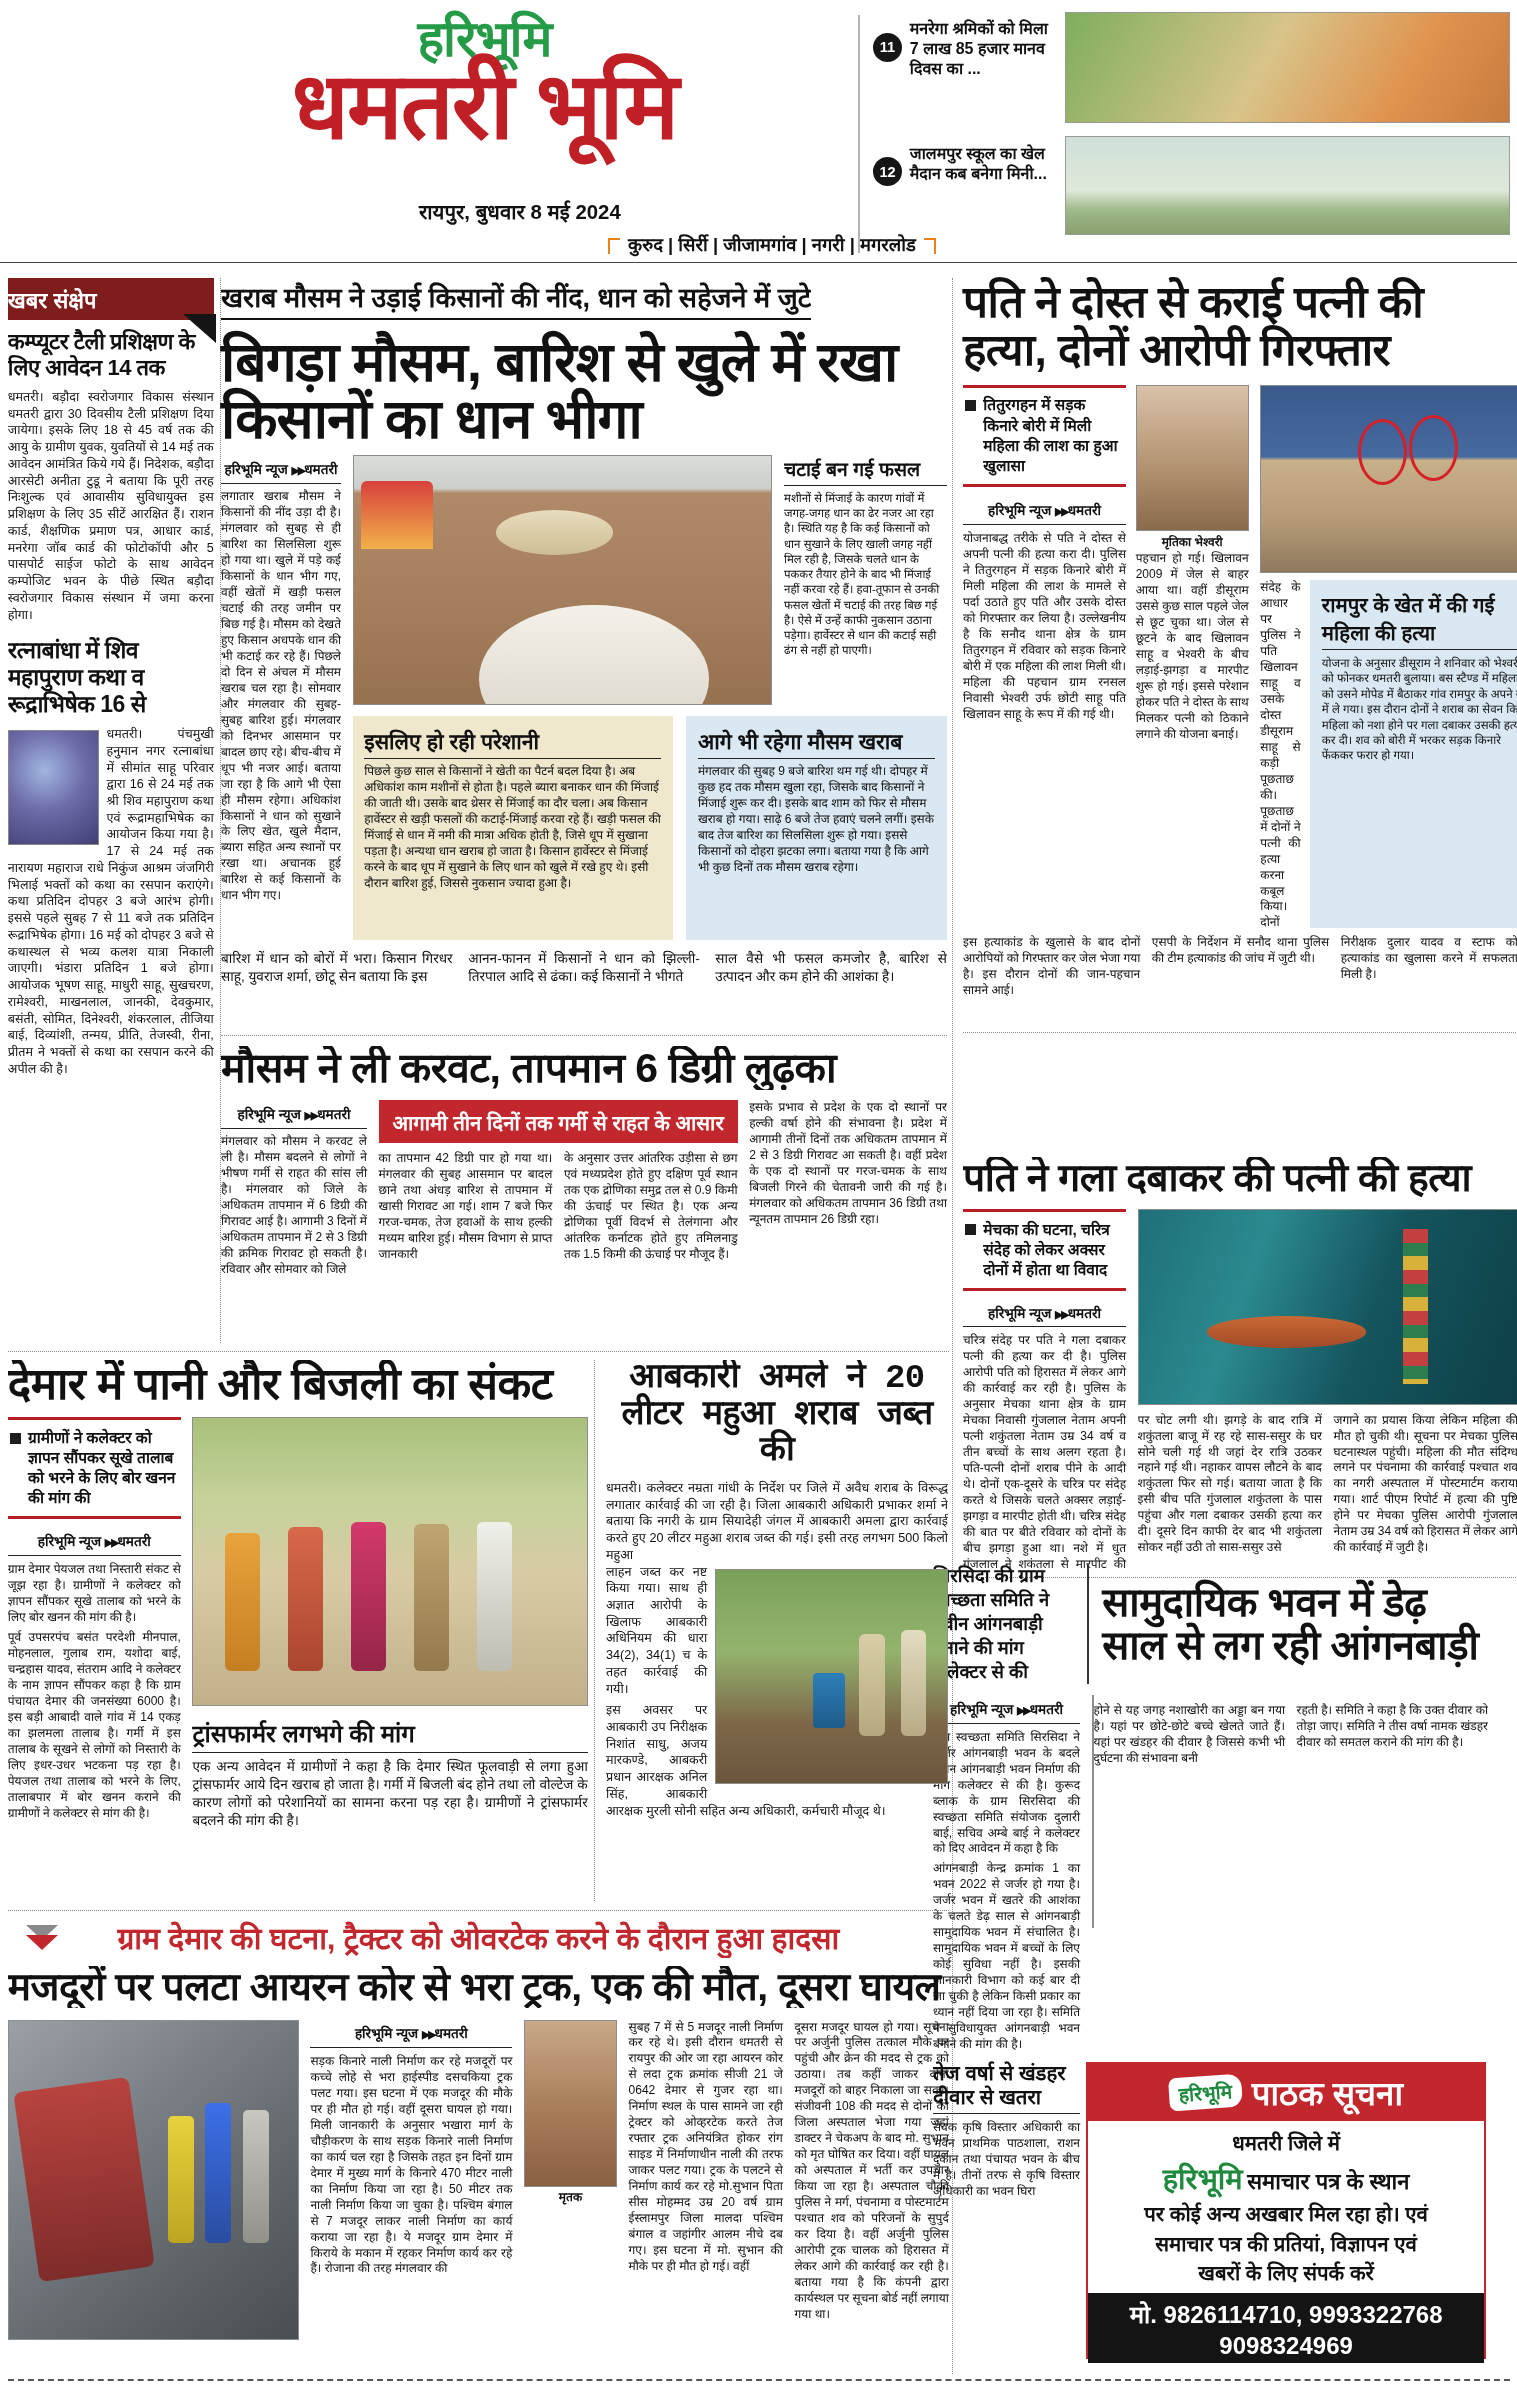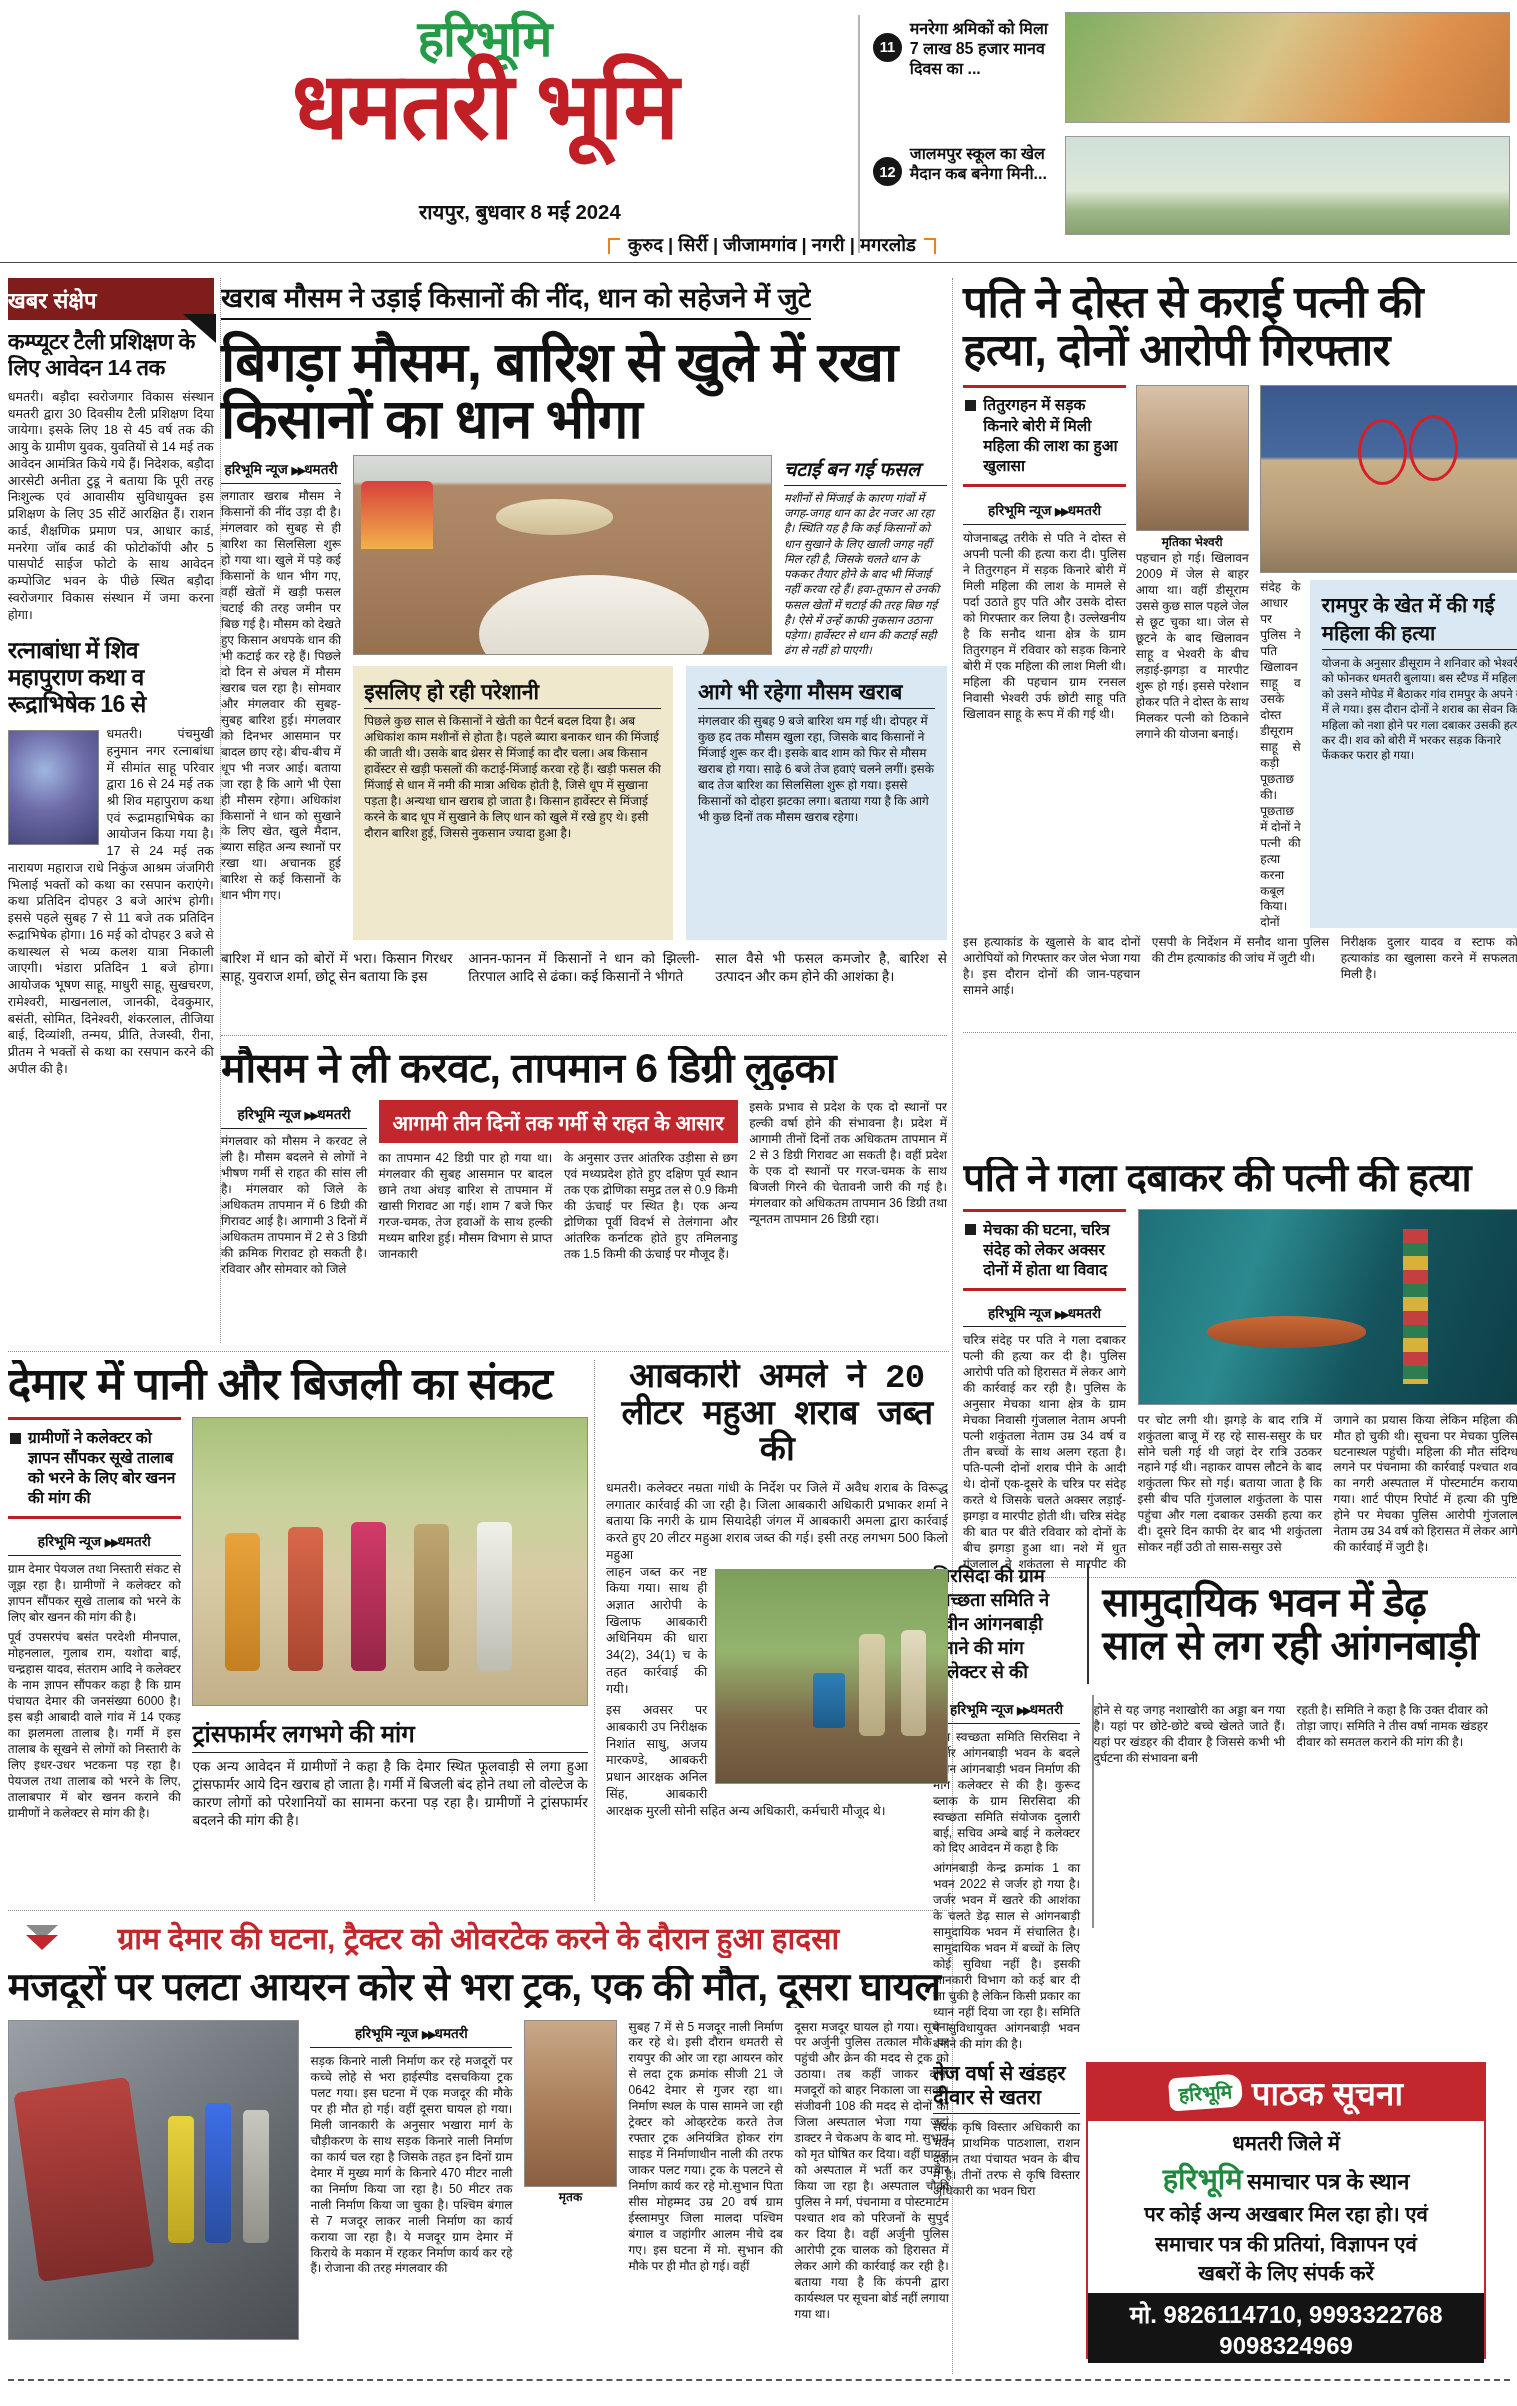--- a/index.html
+++ b/index.html
@@ -142,21 +142,21 @@
 
     <div style="display:flex;height:485px;overflow:hidden;">
       <div style="flex:0 0 120px;overflow:hidden;">
         <span class="byline">
           <span>हरिभूमि न्यूज</span>
           <span class="arr">▶▶</span><span>धमतरी</span>
         </span>
         <div class="body-txt">लगातार खराब मौसम ने किसानों की नींद उड़ा दी है। मंगलवार को सुबह से ही बारिश का सिलसिला शुरू हो गया था। खुले में पड़े कई किसानों के धान भीग गए, वहीं खेतों में खड़ी फसल चटाई की तरह जमीन पर बिछ गई है। मौसम को देखते हुए किसान अधपके धान की भी कटाई कर रहे हैं। पिछले दो दिन से अंचल में मौसम खराब चल रहा है। सोमवार और मंगलवार की सुबह-सुबह बारिश हुई। मंगलवार को दिनभर आसमान पर बादल छाए रहे। बीच-बीच में धूप भी नजर आई। बताया जा रहा है कि आगे भी ऐसा ही मौसम रहेगा। अधिकांश किसानों ने धान को सुखाने के लिए खेत, खुले मैदान, ब्यारा सहित अन्य स्थानों पर रखा था। अचानक हुई बारिश से कई किसानों के धान भीग गए।</div>
       </div>
       <div style="flex:1;margin-left:11.6px;display:flex;flex-direction:column;">
-        <div style="display:flex;height:200px;font-style:italic;">
+        <div style="display:flex;height:250px;">
           <div class="ph" style="flex:1;background:linear-gradient(180deg,#d9dcd8 0%,#ccd0cb 13%,#b08a68 15%,#a67f5f 55%,#96714f 100%);">
             <div class="abs" style="left:7.8px;top:25px;width:72px;height:68px;background:linear-gradient(#d8403c,#f2b14a);border-radius:5.8px 5.8px 0 0;"></div>
             <div class="tarp" style="left:30%;top:60%;width:55%;height:60%;"></div>
             <div class="tarp" style="left:34%;top:22%;width:28%;height:18%;background:linear-gradient(#e8ddbe,#cdbd93);"></div>
           </div>
           <div style="flex:0 0 163px;margin-left:11.6px;overflow:hidden;">
             <div class="boxtitle">चटाई बन गई फसल</div>
             <div class="body-txt" style="font-size:11.5px;text-align:left;">मशीनों से मिंजाई के कारण गांवों में जगह-जगह धान का ढेर नजर आ रहा है। स्थिति यह है कि कई किसानों को धान सुखाने के लिए खाली जगह नहीं मिल रही है, जिसके चलते धान के पककर तैयार होने के बाद भी मिंजाई नहीं करवा रहे हैं। हवा-तूफान से उनकी फसल खेतों में चटाई की तरह बिछ गई है। ऐसे में उन्हें काफी नुकसान उठाना पड़ेगा। हार्वेस्टर से धान की कटाई सही ढंग से नहीं हो पाएगी।</div>
           </div>
         </div>

